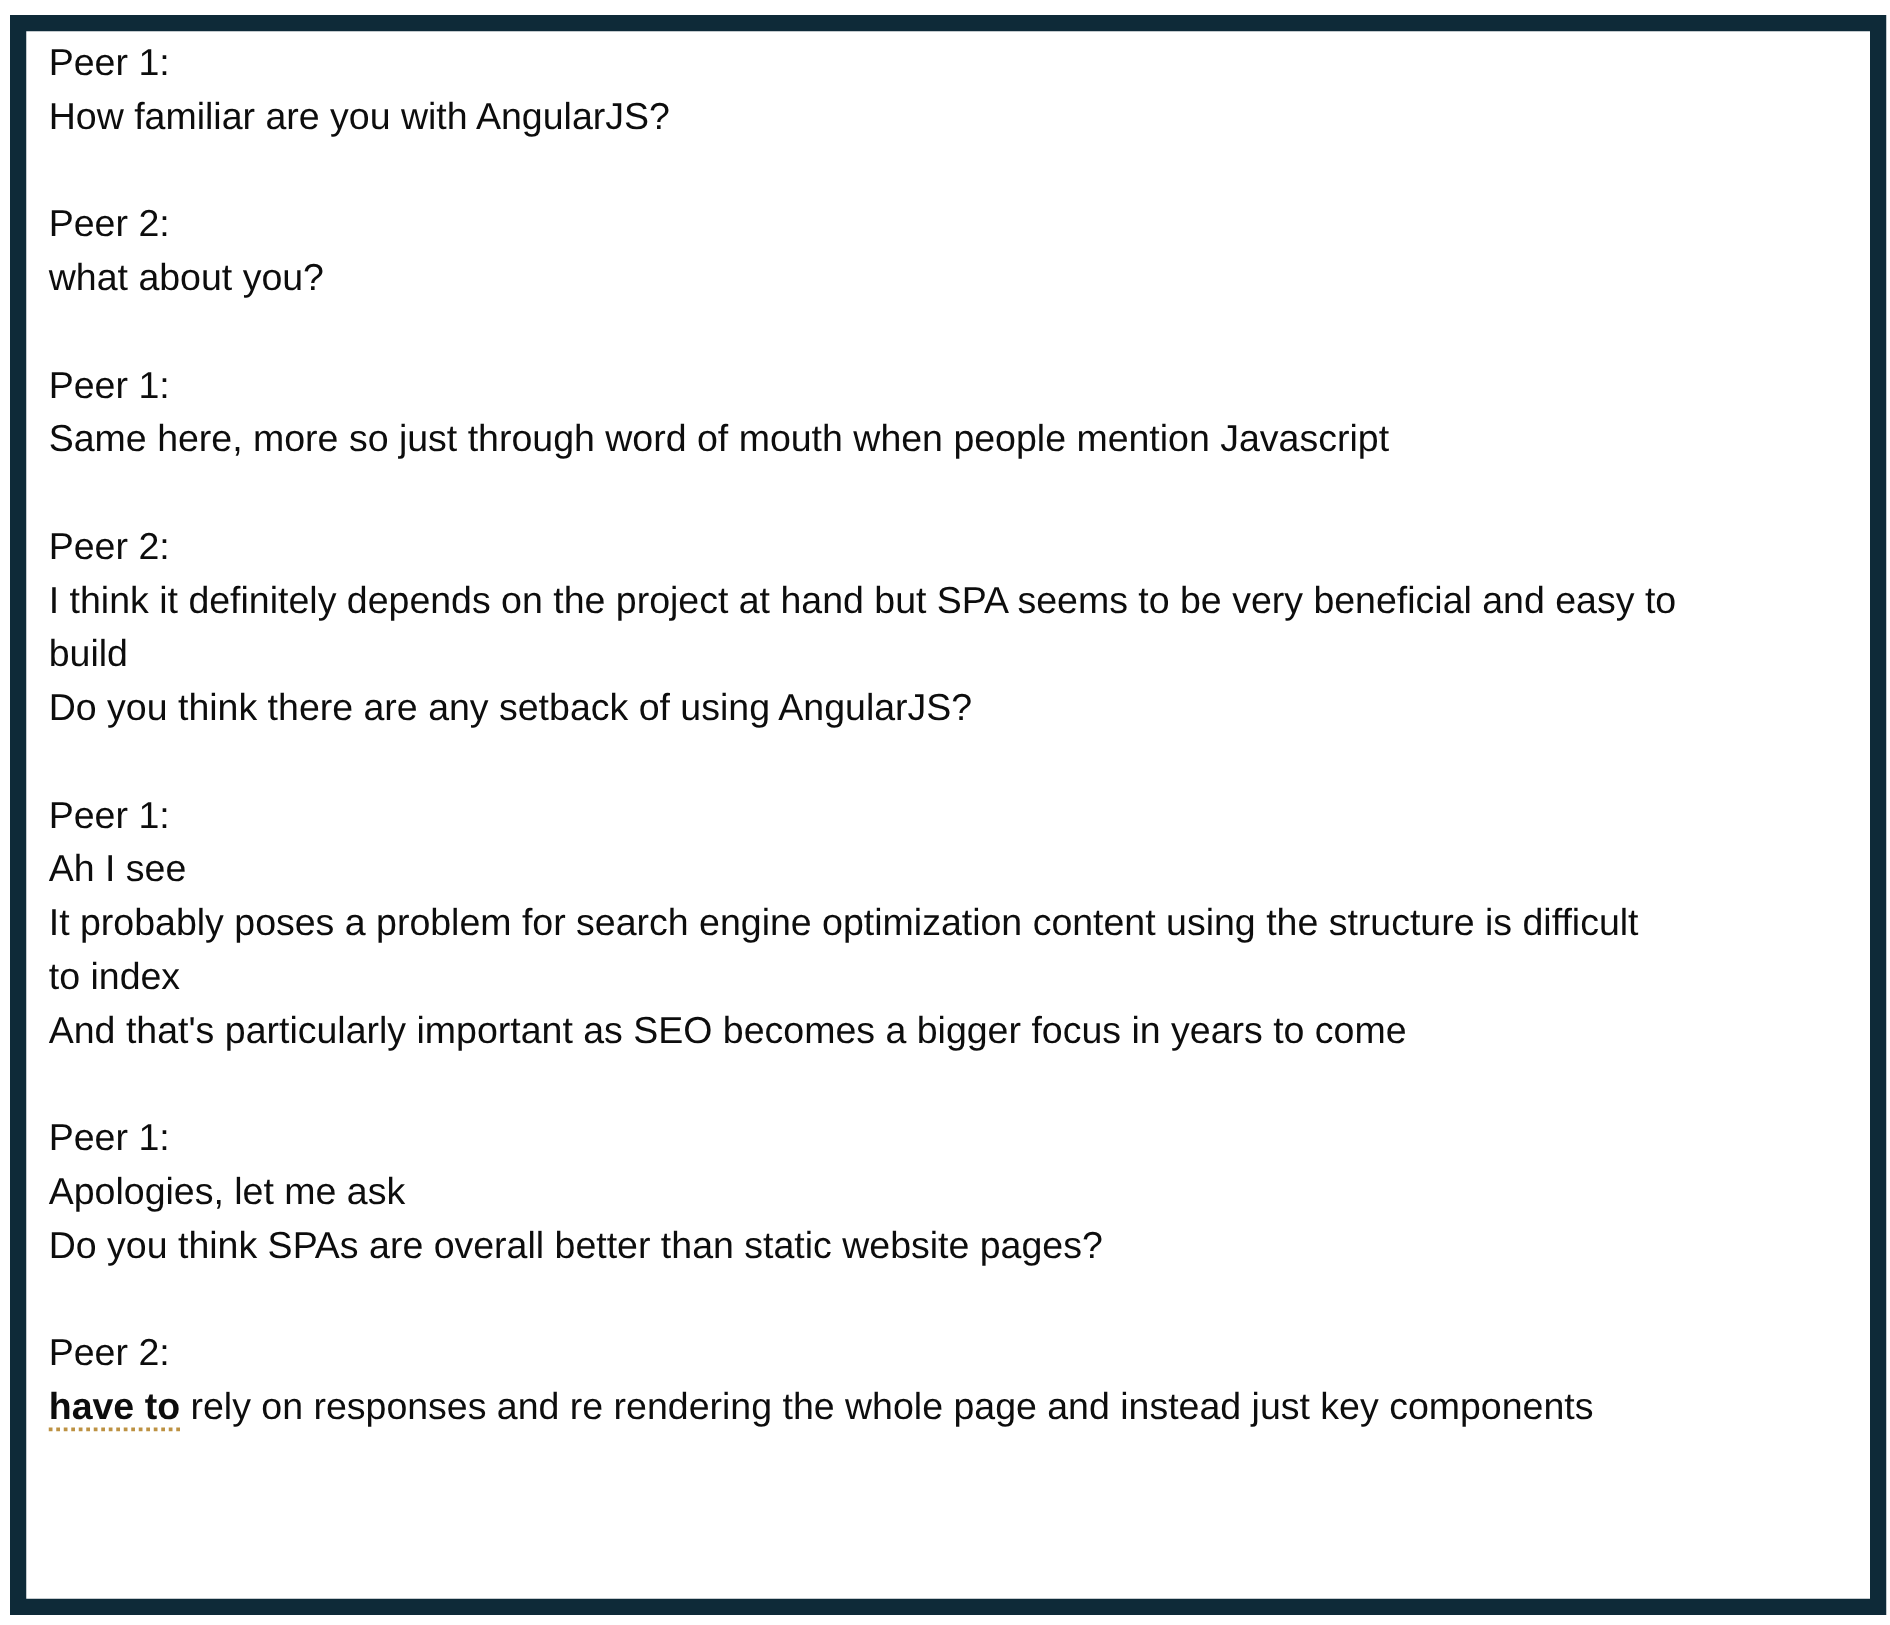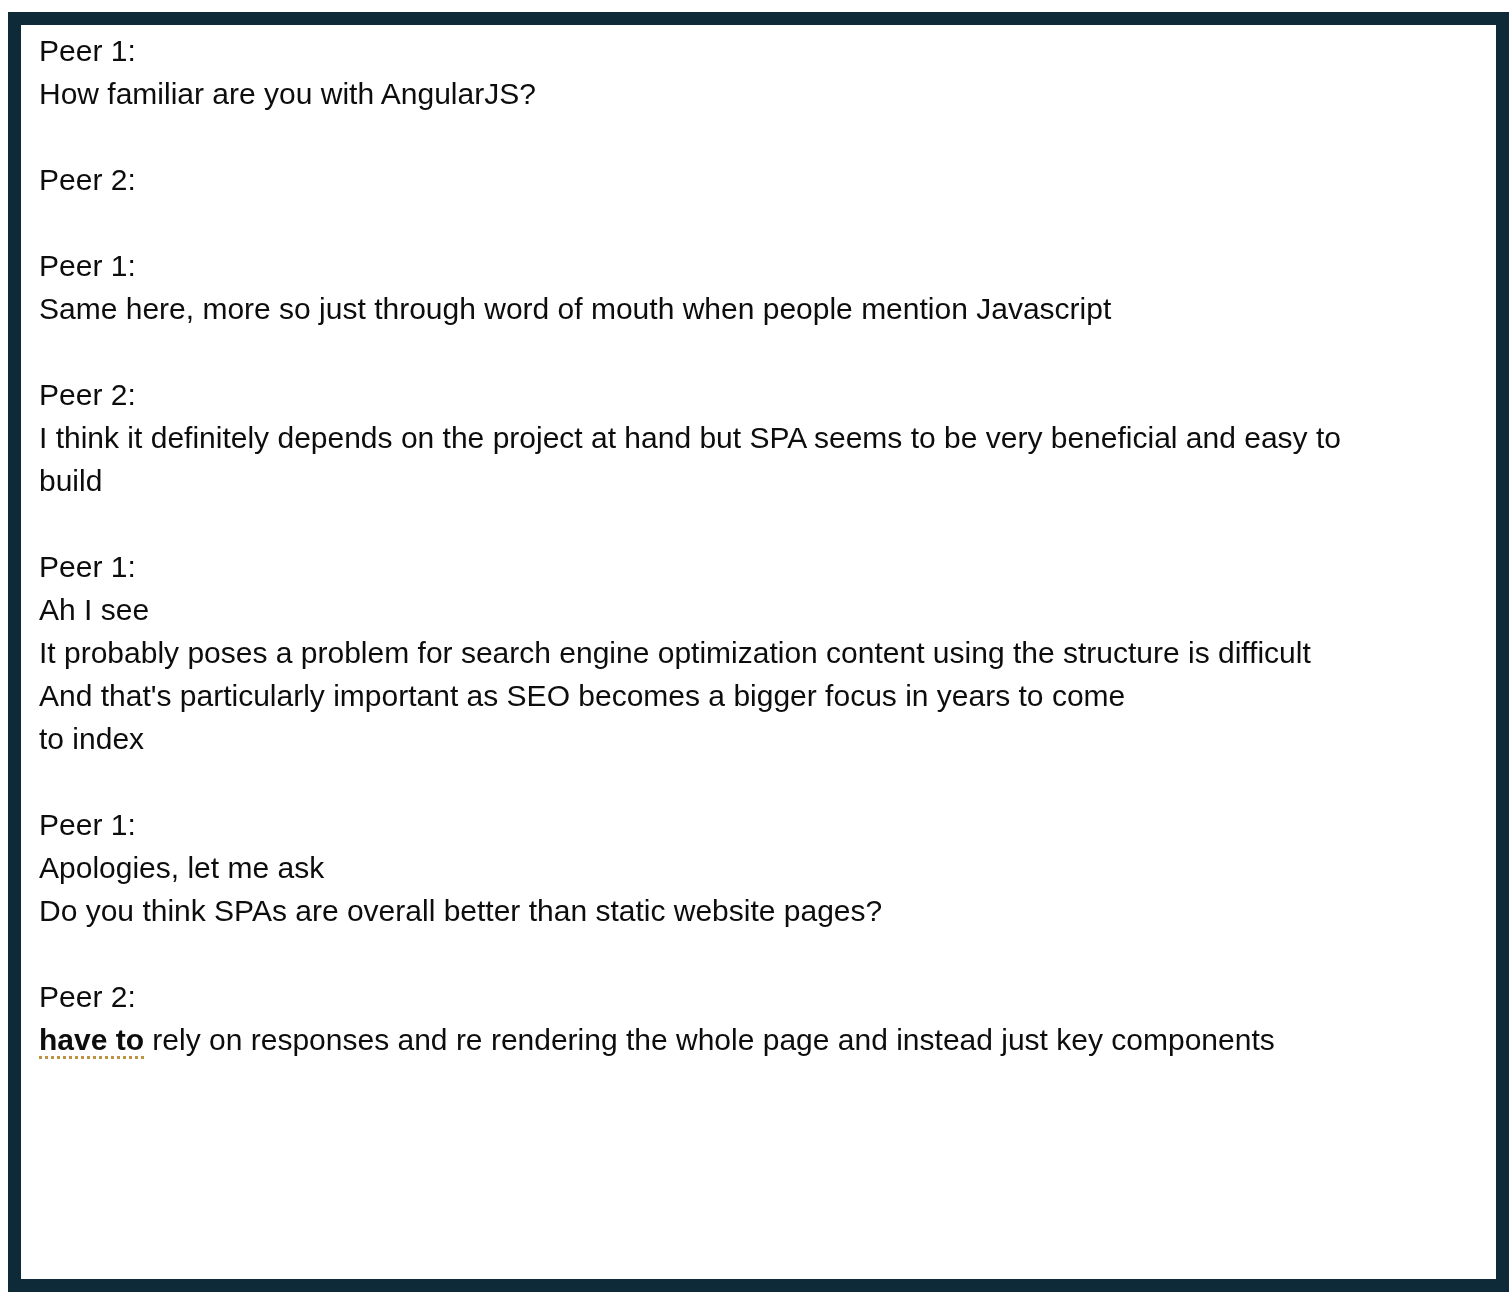--- a/index.html
+++ b/index.html
@@ -46,39 +46,41 @@
 
 <div class="doc-frame">
 
   <div class="message">
     <div class="line">Peer 1:</div>
     <div class="line">How familiar are you with AngularJS?</div>
   </div>
 
   <div class="message">
     <div class="line">Peer 2:</div>
+    <div class="line">what about you?</div>
   </div>
 
   <div class="message">
     <div class="line">Peer 1:</div>
     <div class="line">Same here, more so just through word of mouth when people mention Javascript</div>
   </div>
 
   <div class="message">
     <div class="line">Peer 2:</div>
     <div class="line">I think it definitely depends on the project at hand but SPA seems to be very beneficial and easy to</div>
     <div class="line">build</div>
+    <div class="line">Do you think there are any setback of using AngularJS?</div>
   </div>
 
   <div class="message">
     <div class="line">Peer 1:</div>
     <div class="line">Ah I see</div>
     <div class="line">It probably poses a problem for search engine optimization content using the structure is difficult</div>
+    <div class="line">to index</div>
     <div class="line">And that's particularly important as SEO becomes a bigger focus in years to come</div>
-    <div class="line">to index</div>
   </div>
 
   <div class="message">
     <div class="line">Peer 1:</div>
     <div class="line">Apologies, let me ask</div>
     <div class="line">Do you think SPAs are overall better than static website pages?</div>
   </div>
 
   <div class="message">
     <div class="line">Peer 2:</div>

